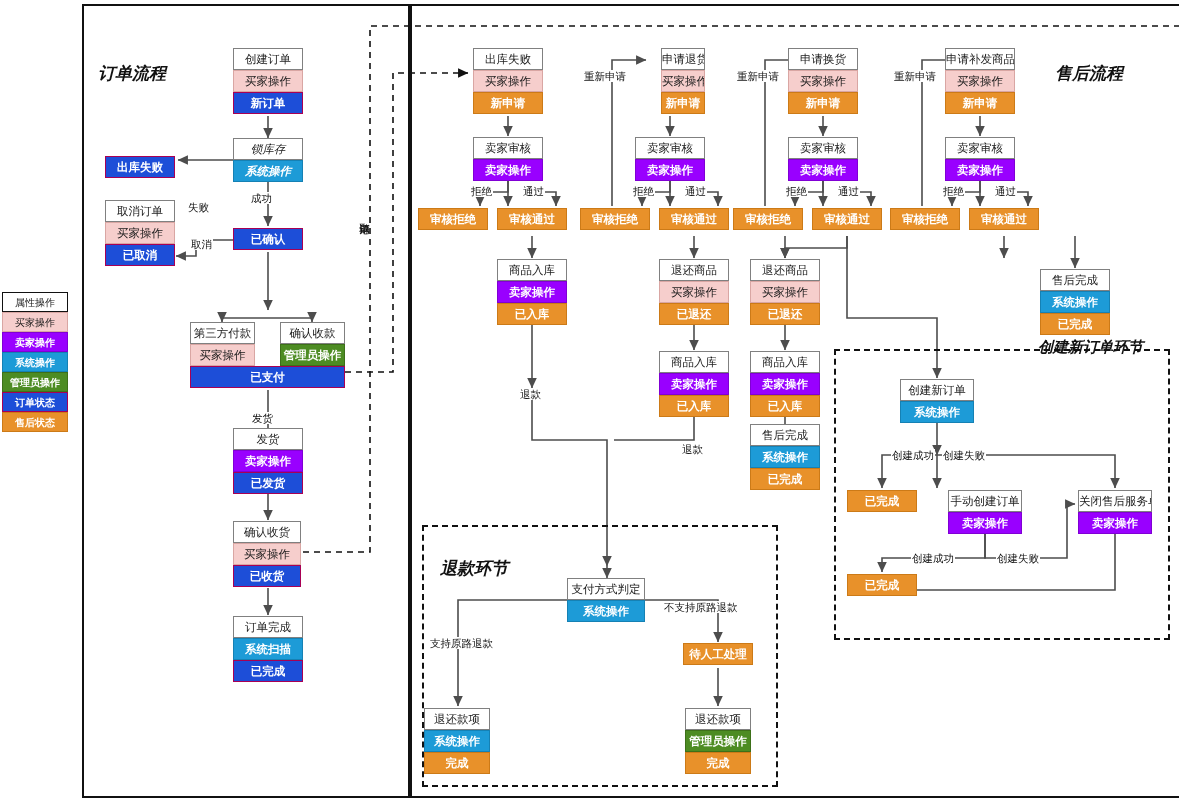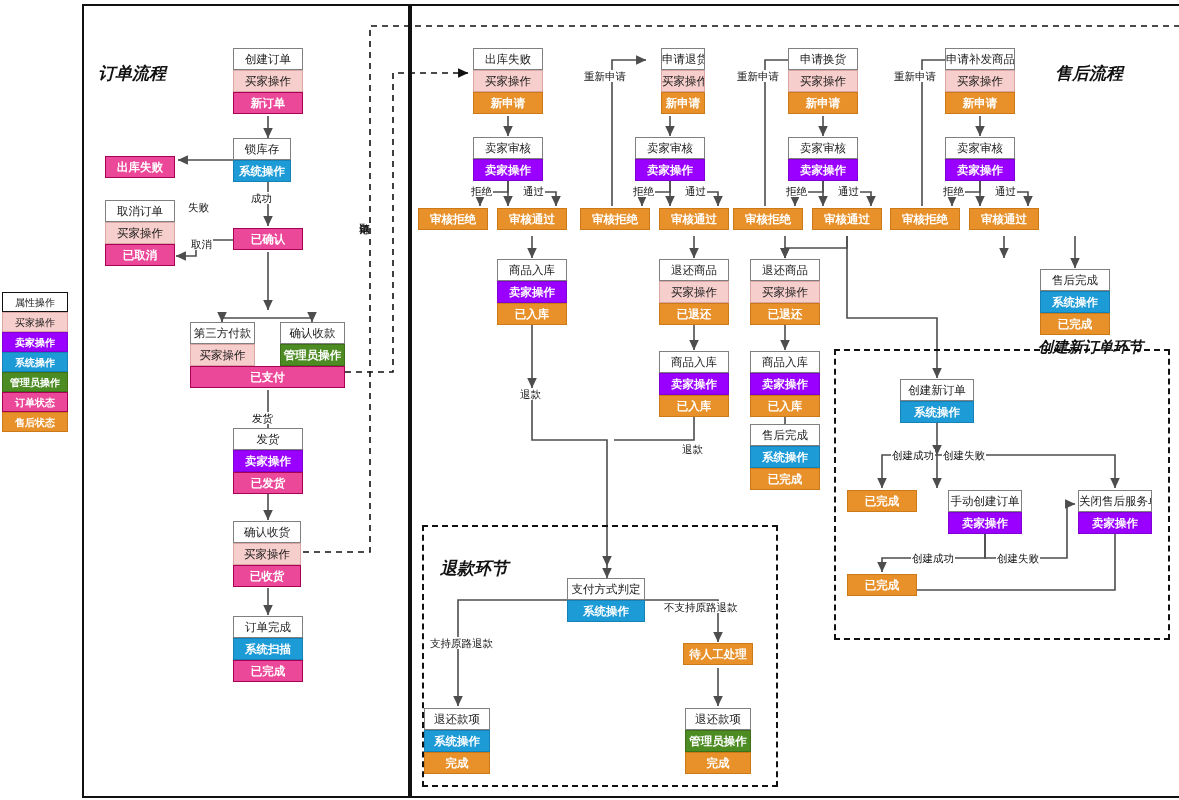--- a/index.html
+++ b/index.html
@@ -15,21 +15,21 @@
 
   
   .node{position:absolute;box-sizing:border-box;}
   .row{box-sizing:border-box;width:100%;height:22px;line-height:21px;text-align:center;
        font-size:11.5px;white-space:nowrap;overflow:hidden;}
   .r-title{background:#ffffff;color:#1a1a1a;border:1px solid #808080;font-weight:400;}
   .r-buyer{background:#f6cecc;color:#1a1a1a;border:1px solid #d9a6a3;font-weight:400;}
   .r-seller{background:#9900ff;color:#ffffff;border:1px solid #8000d4;font-weight:700;font-family:Liberation Serif, serif;}
   .r-system{background:#1d9bd7;color:#ffffff;border:1px solid #1581b4;font-weight:700;}
   .r-admin{background:#4d8c23;color:#ffffff;border:1px solid #3d7019;font-weight:700;}
-  .r-order{background:#ec4899;color:#ffffff;border:1px solid #a80054;font-weight:700;text-align:center;}
+  .r-order{background:#1d4ed8;color:#ffffff;border:1px solid #a80054;font-weight:700;text-align:center;}
   .r-after{background:#e8912a;color:#ffffff;border:1px solid #cc7a17;font-weight:700;}
 
   
   #legend{position:absolute;left:2px;top:292px;width:66px;}
   #legend .row{height:20px;line-height:19px;font-size:10px;}
   #legend .r-title{border:1px solid #111;}
 
   
   svg#wires{position:absolute;left:0;top:0;width:1179px;height:800px;pointer-events:none;}
   .lbl{position:absolute;font-size:10.5px;color:#111;white-space:nowrap;background:#fff;padding:0 1px;line-height:12px;}
@@ -145,21 +145,21 @@
     <div class="row r-order">订单状态</div>
     <div class="row r-after">售后状态</div>
   </div>
 
   <div class="node" style="left:233px;top:48px;width:70px;">
     <div class="row r-title">创建订单</div>
     <div class="row r-buyer">买家操作</div>
     <div class="row r-order">新订单</div>
   </div>
 
-  <div class="node" style="left:233px;top:138px;width:58px;">
+  <div class="node" style="left:233px;top:138px;width:70px;font-style:italic;">
     <div class="row r-title">锁库存</div>
     <div class="row r-system">系统操作</div>
   </div>
 
   <div class="node" style="left:105px;top:156px;width:70px;">
     <div class="row r-order">出库失败</div>
   </div>
 
   <div class="node" style="left:105px;top:200px;width:70px;">
     <div class="row r-title">取消订单</div>

